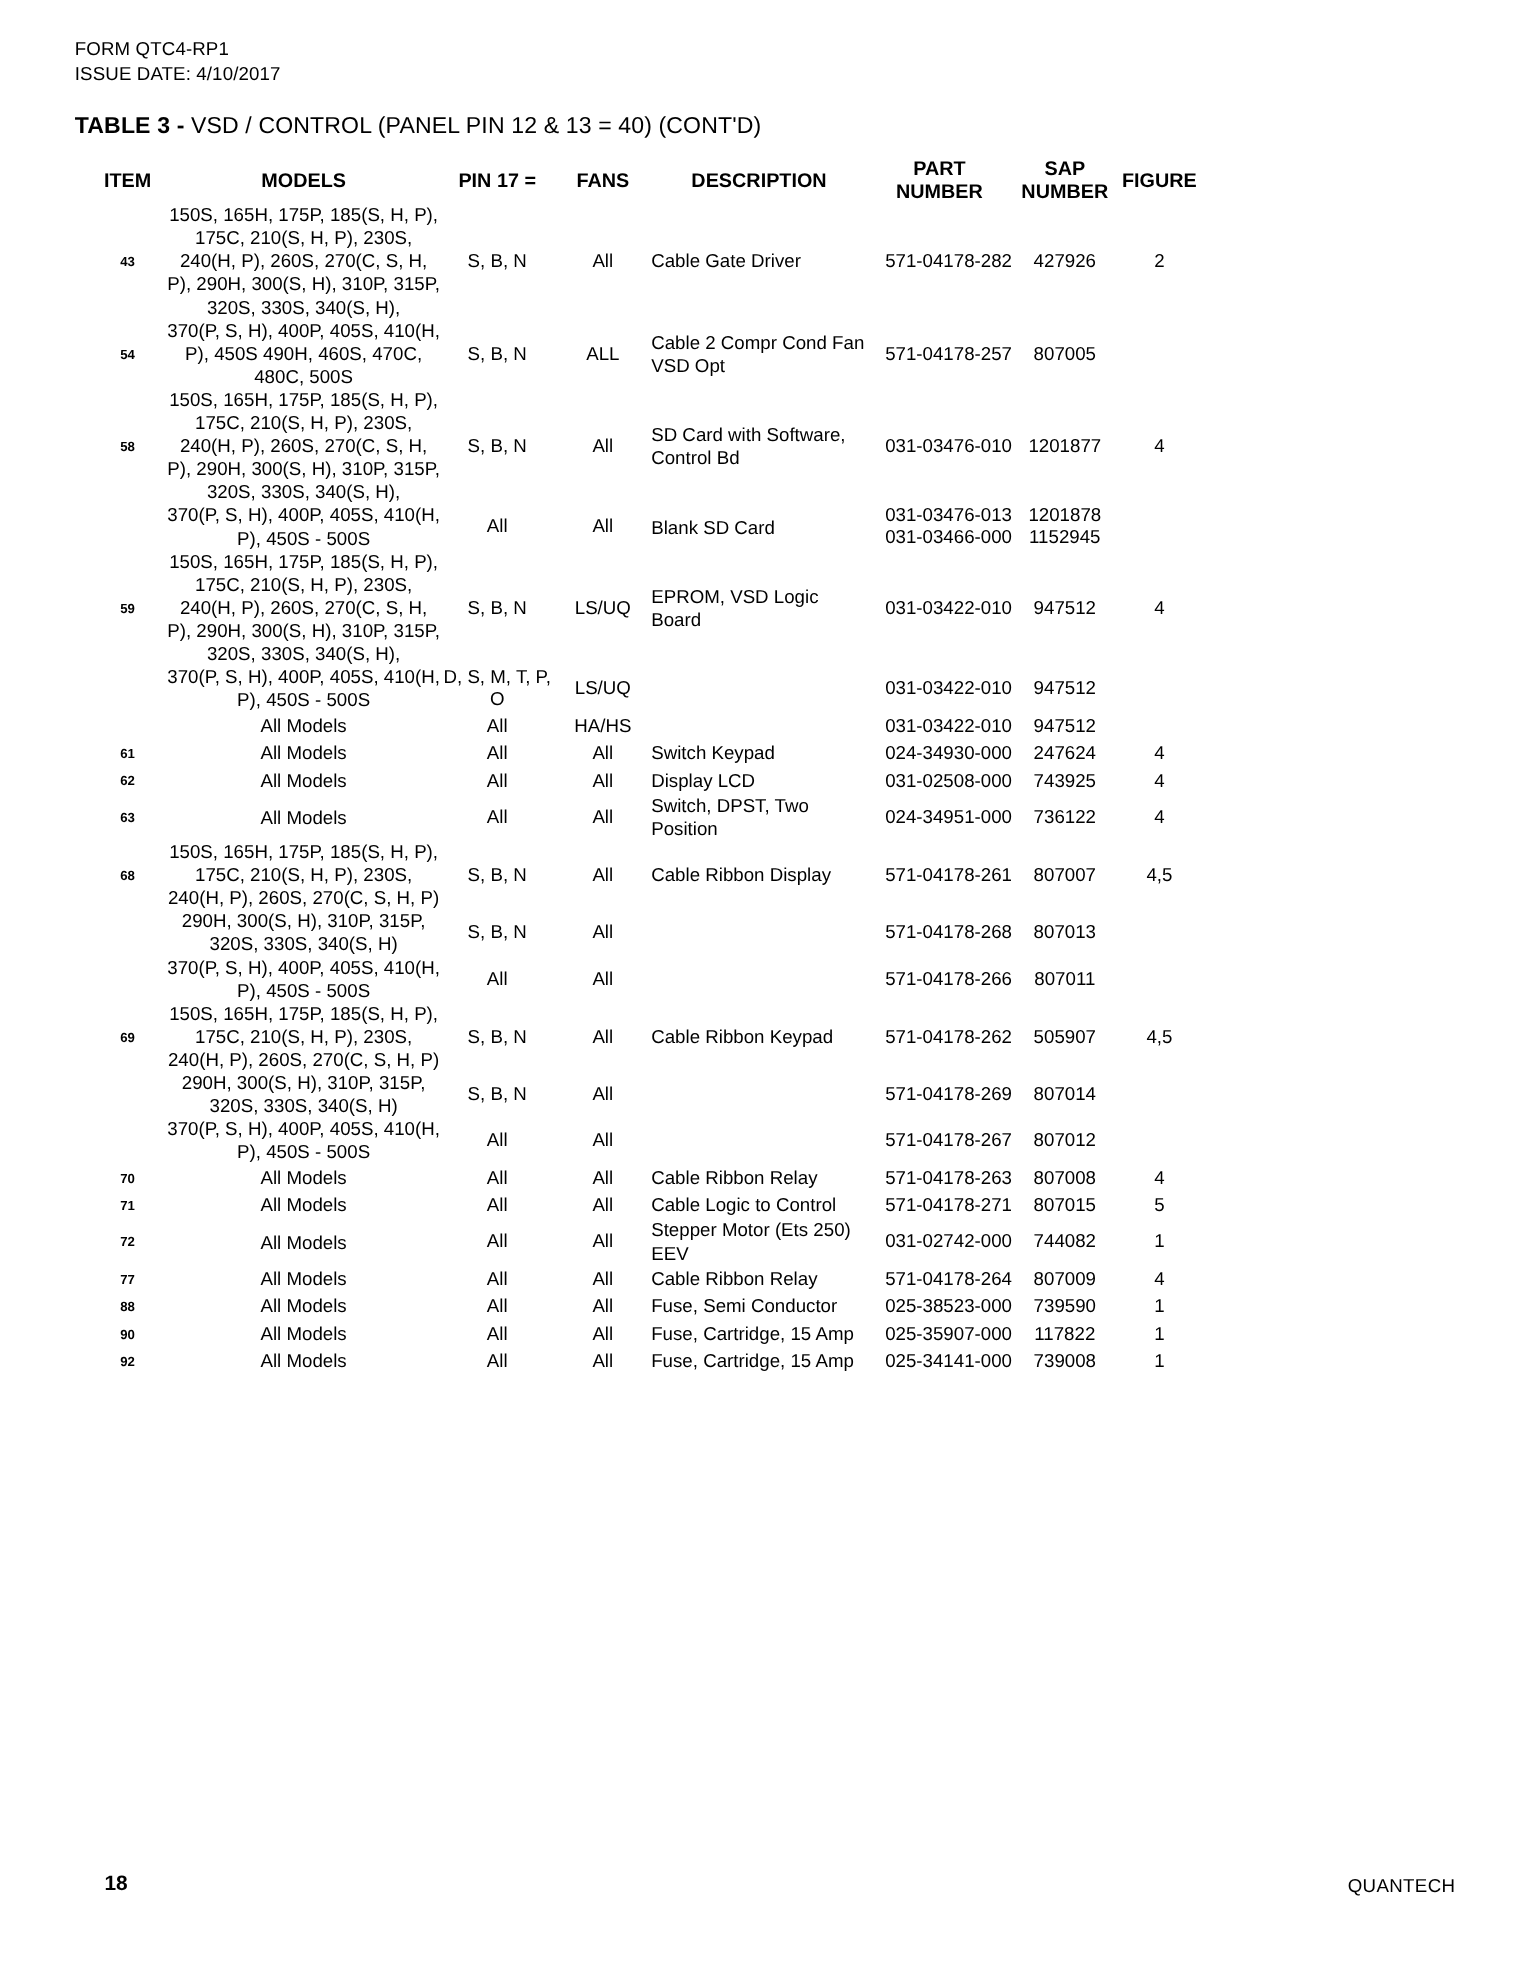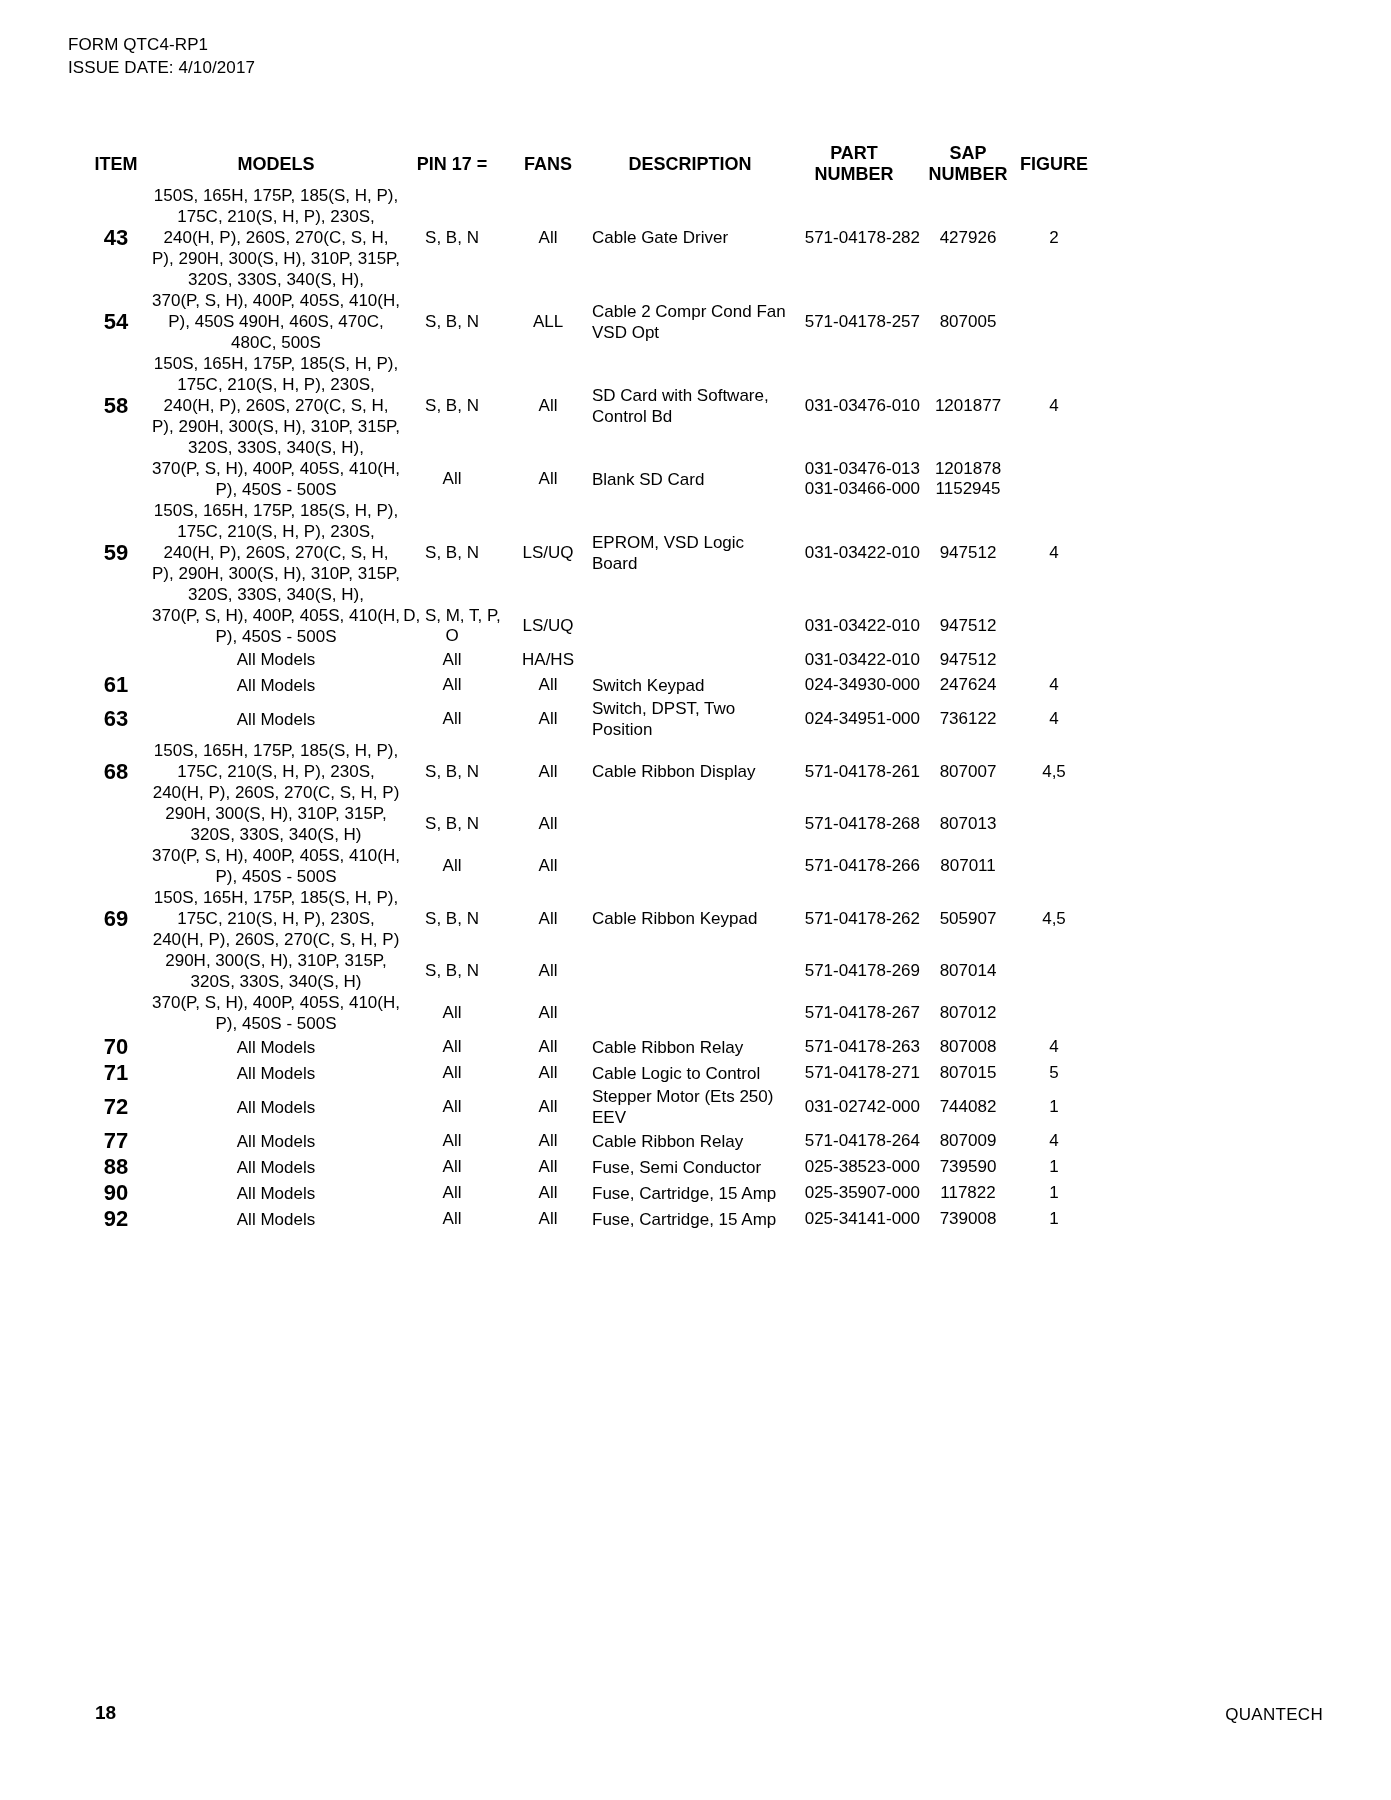--- a/index.html
+++ b/index.html
@@ -68,21 +68,21 @@
   .col-pin      { width: 104px; }
   .col-fans     { width: 88px; }
   .col-desc     { width: 196px; }
   .col-part     { width: 132px; }
   .col-sap      { width: 96px; }
   .col-figure   { width: 76px; }
 
   td.c-item {
     text-align: center;
     font-weight: bold;
-    font-size: 22px;
+    font-size: 12px;
   }
   td.c-models {
     text-align: center;
     line-height: 21px;
     padding: 3px 2px;
   }
   td.c-pin, td.c-fans, td.c-figure {
     text-align: center;
   }
   td.c-desc {
@@ -117,20 +117,21 @@
 </head>
 <body>
 
 <div class="page">
 
   <div class="form-header">
     <div>FORM QTC4-RP1</div>
     <div>ISSUE DATE: 4/10/2017</div>
   </div>
 
+  <div class="table-title"><span class="tt-bold">TABLE 3 - </span><span>VSD / CONTROL (PANEL PIN 12 &amp; 13 = 40) (CONT'D)</span></div>
 
   <table class="parts">
     <colgroup>
       <col class="col-item">
         <col class="col-models">
         <col class="col-pin">
         <col class="col-fans">
       <col class="col-desc">
         <col class="col-part">
         <col class="col-sap">
@@ -263,20 +264,34 @@
           <td class="c-desc">Switch Keypad</td>
           <td class="c-part">
             <div>024-34930-000</div>
           </td>
           <td class="c-sap">
             <div>247624</div>
           </td>
           <td class="c-figure">4</td>
         </tr>
         <tr>
+          <td class="c-item">62</td>
+          <td class="c-models">All Models</td>
+          <td class="c-pin">All</td>
+          <td class="c-fans">All</td>
+          <td class="c-desc">Display LCD</td>
+          <td class="c-part">
+            <div>031-02508-000</div>
+          </td>
+          <td class="c-sap">
+            <div>743925</div>
+          </td>
+          <td class="c-figure">4</td>
+        </tr>
+        <tr>
           <td class="c-item">63</td>
           <td class="c-models">All Models</td>
           <td class="c-pin">All</td>
           <td class="c-fans">All</td>
           <td class="c-desc">Switch, DPST, Two Position</td>
           <td class="c-part">
             <div>024-34951-000</div>
           </td>
           <td class="c-sap">
             <div>736122</div>

